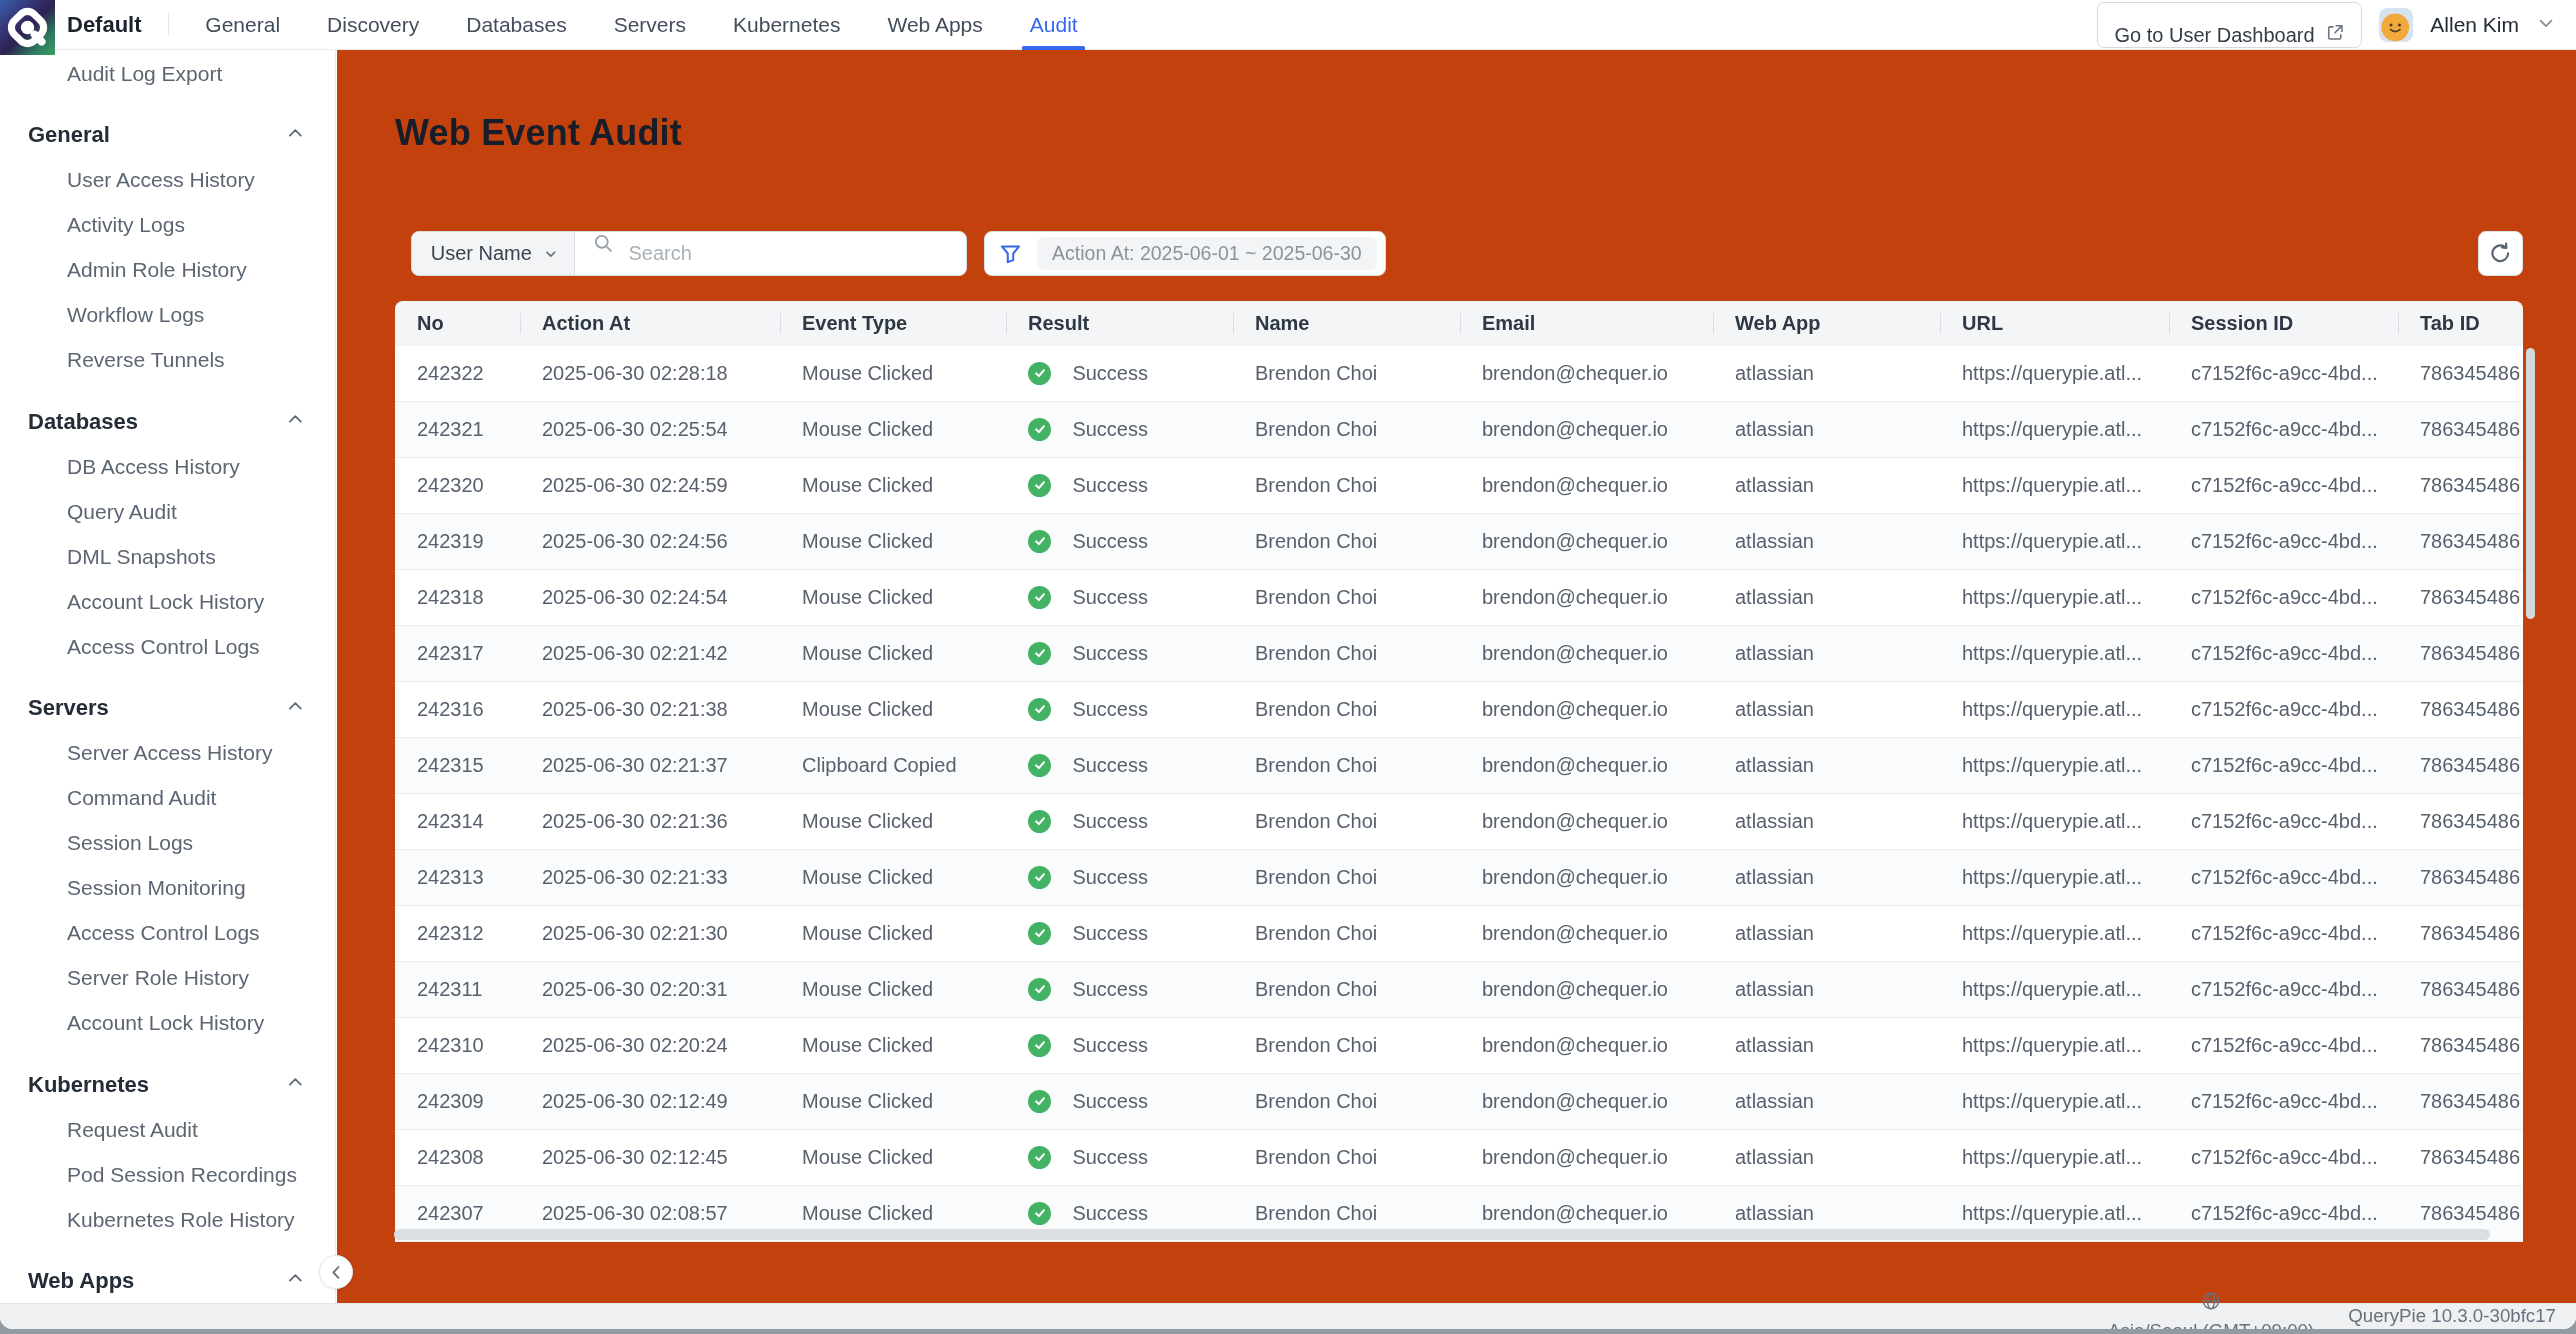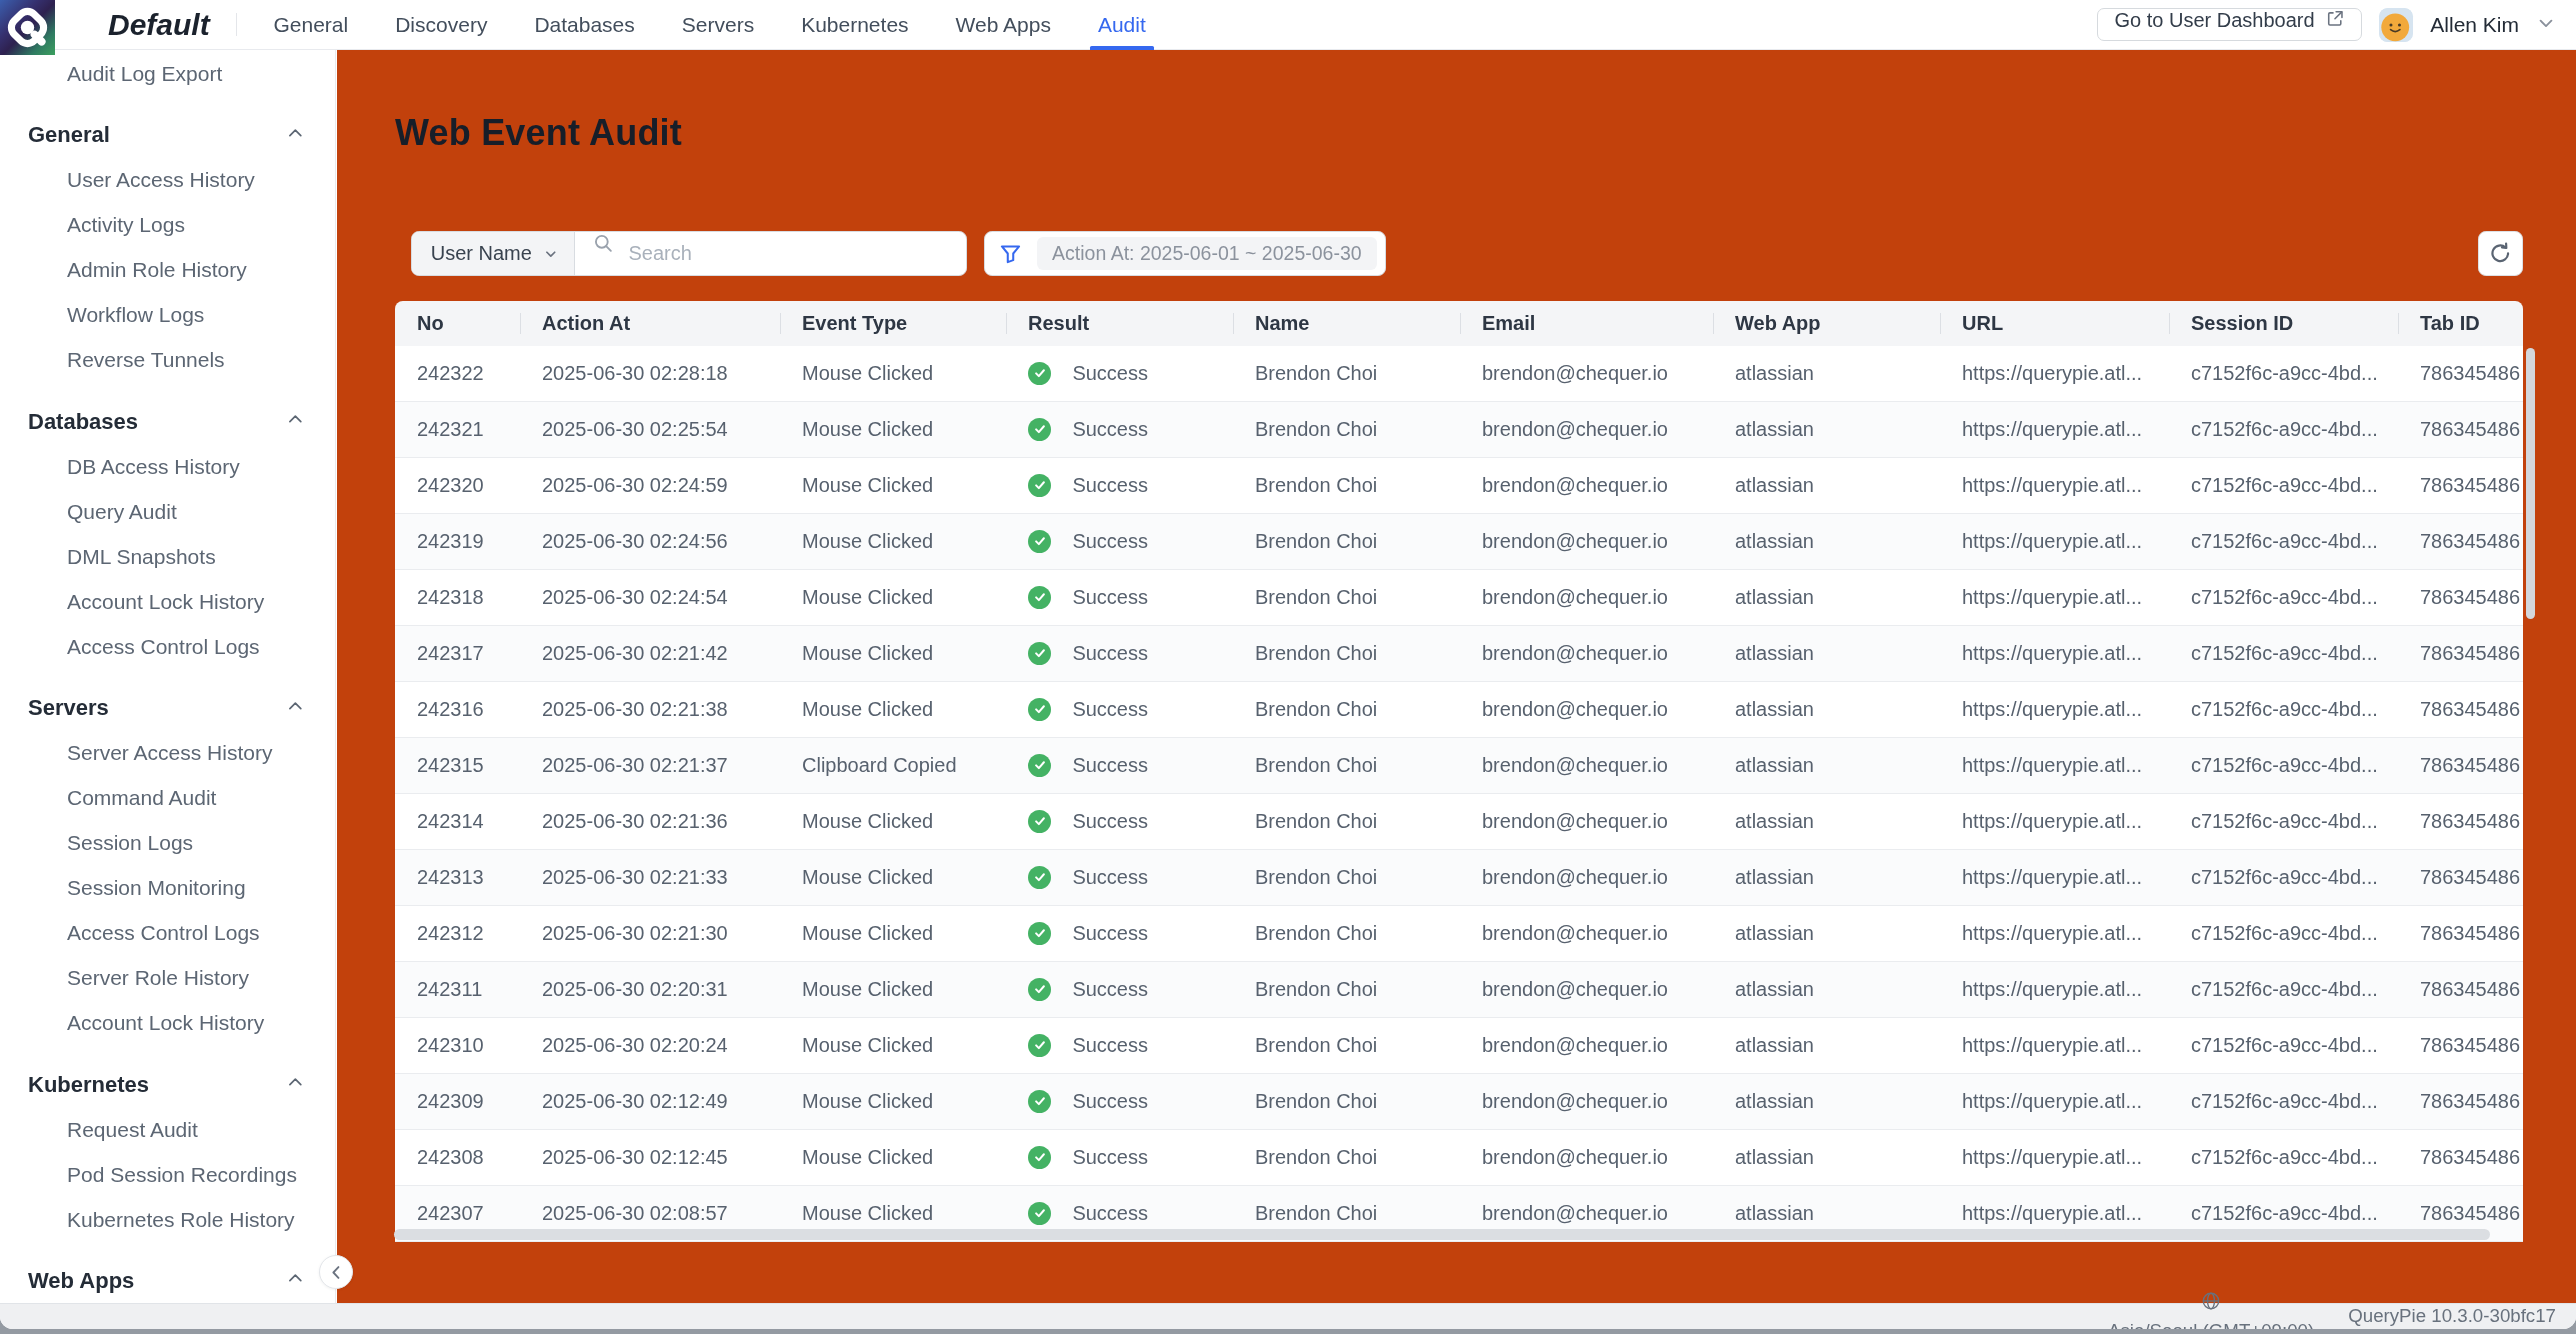--- a/index.html
+++ b/index.html
@@ -19,30 +19,30 @@
   .topnav {
     position:absolute; top:0; left:0; right:0; height:50px;
     background:#fff; border-bottom:0.8px solid #e8eaee;
     display:flex; align-items:center; z-index:7;
   }
   .logo {
     position:absolute; top:0; left:0; width:55px; height:55px;
     background:linear-gradient(135deg,#3b5fae 0%,#35306e 35%,#2e2150 52%,#2f7a62 78%,#3ca05e 100%);
     display:flex; align-items:center; justify-content:center; z-index:8;
   }
-  .workspace { margin-left:108px; font-size:30px; font-weight:700; color:#1b222d;font-style:italic; }
+  .workspace { margin-left:67px; font-size:22px; font-weight:700; color:#1b222d; }
   .nav-divider { width:0.8px; height:23.4px; background:#e4e6ea; margin-left:26px; }
   .nav-list { display:flex; gap:47px; margin-left:37px; height:50px; align-items:stretch; list-style:none; padding:0; margin-top:0; margin-bottom:0; }
   .nav-item { display:flex; align-items:center; font-size:21px; color:#434e5c; position:relative; cursor:pointer; }
   .nav-item.active { color:#3568ef; font-weight:500; }
   .nav-item.active::after { content:""; position:absolute; left:-7.8px; right:-7.8px; bottom:0; height:3.1px; background:#3568ef; border-radius:1.6px 1.6px 0 0; }
   .topnav-right { margin-left:auto; display:flex; align-items:center; gap:17px; margin-right:20px; }
   .dash-btn {
-    height:33px; padding:0 17px; border:0.8px solid #d6dade; border-radius:7px; background:#fff;
-    font-size:20px; color:#333d4a; display:flex; align-items:flex-start; gap:11px; cursor:pointer;
+    height:46px; padding:0 17px; border:0.8px solid #d6dade; border-radius:7px; background:#fff;
+    font-size:20px; color:#333d4a; display:flex; align-items:flex-end; gap:11px; cursor:pointer;
     font-family:"Liberation Sans", sans-serif;
   }
   .avatar { width:34px; height:34px; border-radius:8.6px; background:#d6e4f0; overflow:hidden; flex:none; }
   .user-name { font-size:21px; color:#232b36; }
 
   
   .sidebar {
     position:absolute; top:50px; left:0; width:336px; bottom:26.5px;
     background:#fff; border-right:0.8px solid #e8eaee; overflow:hidden; padding-top:1.6px; z-index:2;
   }

